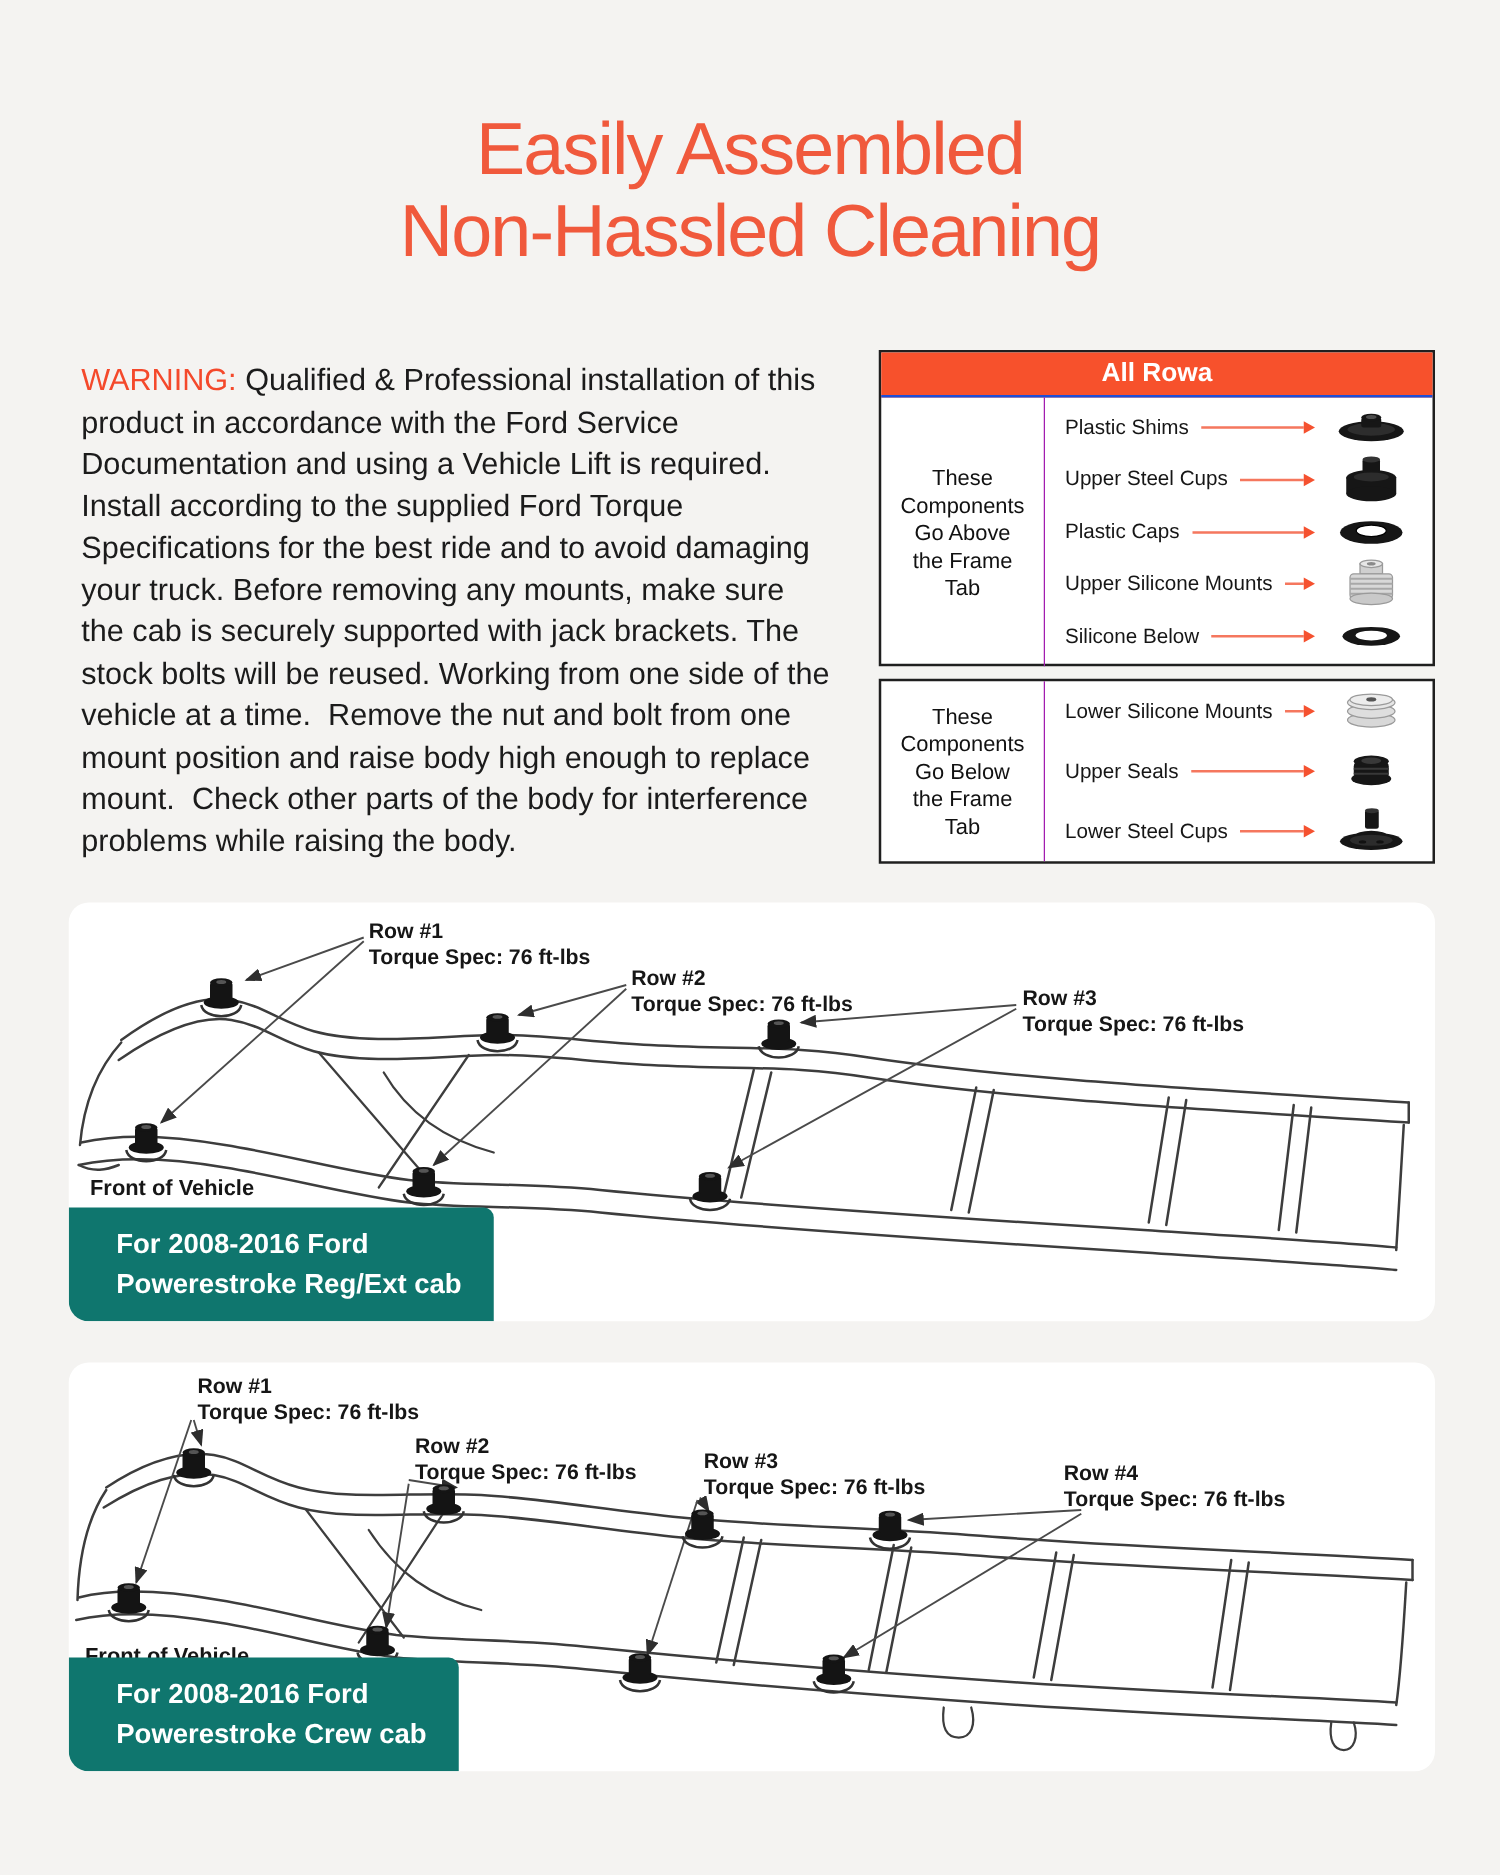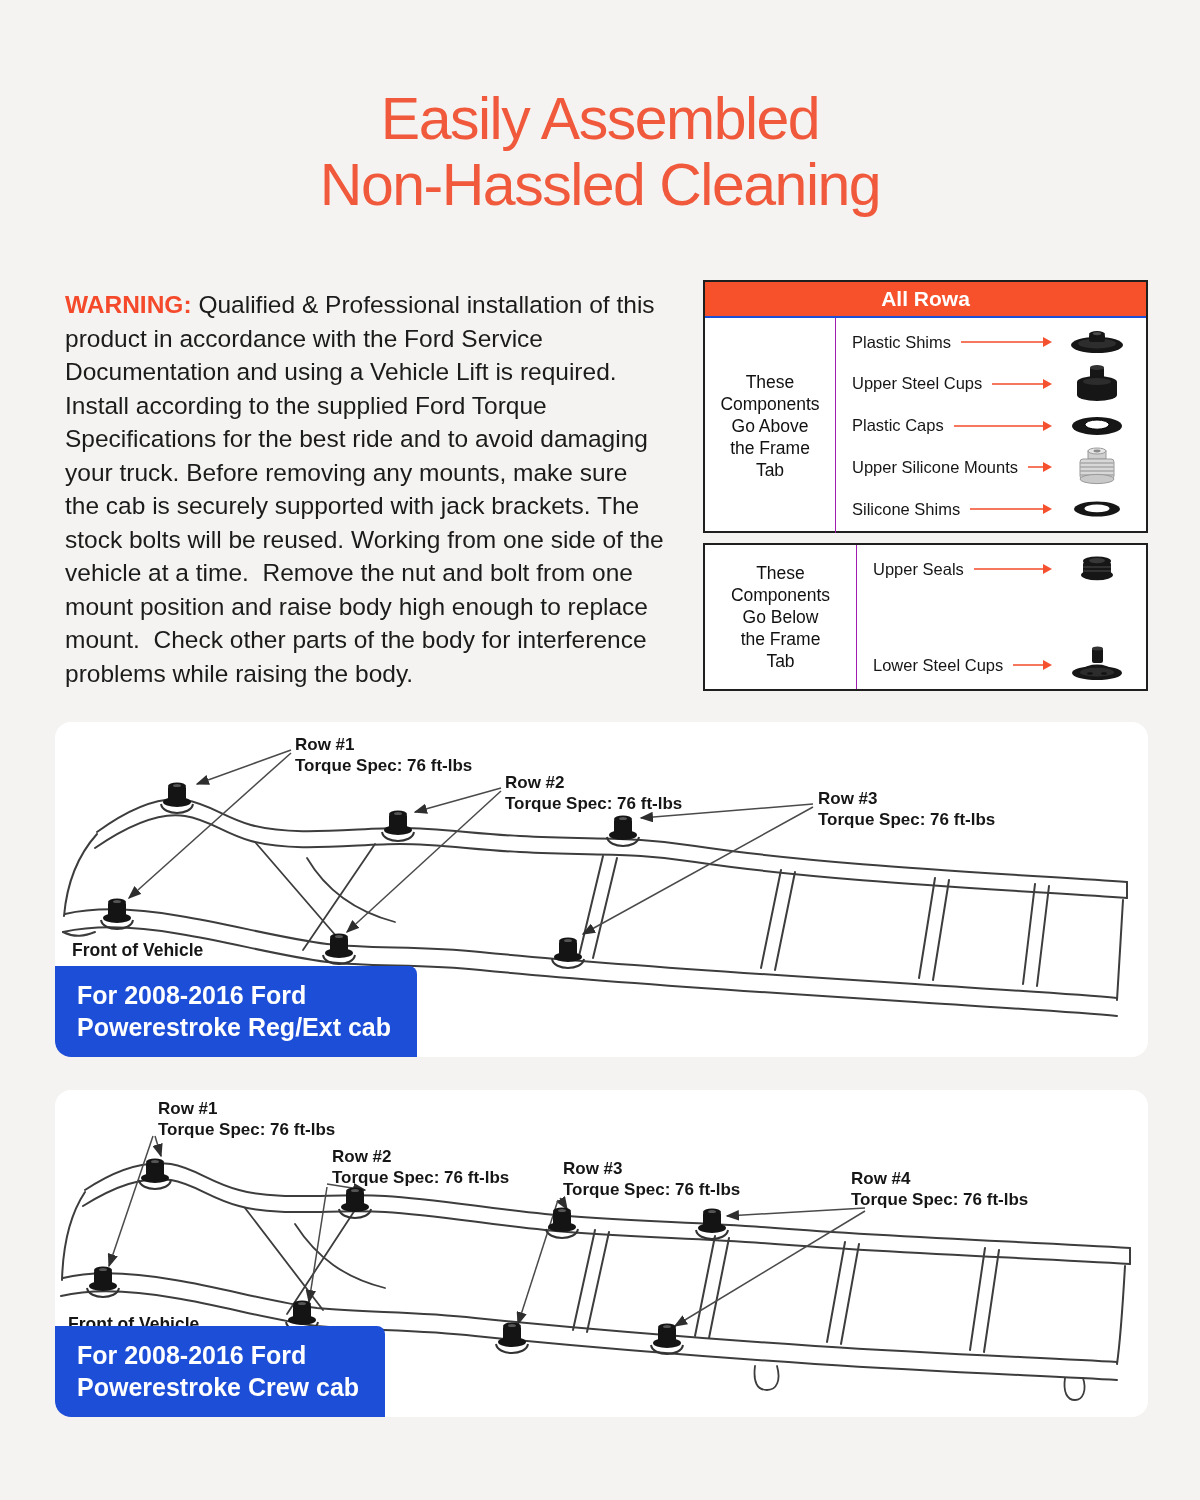--- a/index.html
+++ b/index.html
@@ -15,21 +15,21 @@
     position:absolute;left:0;top:86px;width:1200px;
     text-align:center;font-weight:normal;
     font-size:59px;line-height:66px;letter-spacing:-1.5px;
     color:#f0593c;
   }
   
   .warning{
     position:absolute;left:65px;top:288px;width:600px;
     font-size:24.5px;line-height:33.5px;color:#1b1b1b;
   }
-  .warning .wlabel{color:#f4492b;font-weight:bold;margin-top:35px;}
+  .warning .wlabel{color:#f4492b;font-weight:normal;margin-top:35px;}
   .warning .wtext{white-space:pre-wrap;}
   
   .ctable{
     position:absolute;left:703px;width:445px;
     background:#fff;border:2px solid #1f1f1f;box-sizing:border-box;
   }
   .ctable.top{top:280px;height:253px;}
   .ctable.bottom{top:543px;height:148px;}
   .ctable-header{
     height:34px;background:#f7512c;color:#ffffff;
@@ -56,23 +56,23 @@
     position:absolute;left:55px;width:1093px;background:#ffffff;
     border-radius:16px;overflow:hidden;
   }
   .panel.p1{top:722px;height:335px;}
   .panel.p2{top:1090px;height:327px;}
   .panel svg.art{position:absolute;left:0;top:0;}
   .row-label{position:absolute;font-weight:bold;color:#161616;font-size:17px;line-height:21px;white-space:nowrap;}
   .front-label{position:absolute;font-weight:bold;font-size:17.5px;color:#161616;}
   .badge{
     position:absolute;left:0;bottom:0;
-    background:#1d4ed8;color:#ffffff;font-weight:bold;
-    font-size:25px;line-height:32px;
-    padding:13px 26px 14px 22px;
+    background:#0f766e;color:#ffffff;font-weight:bold;
+    font-size:22px;line-height:32px;
+    padding:13px 26px 14px 38px;
     border-radius:0 8px 0 14px;
   }
 </style>
 </head>
 <body>
 
 <div class="title">
   <div>Easily Assembled</div>
   <div>Non-Hassled Cleaning</div>
 </div>
@@ -153,21 +153,21 @@
             <rect x="22" y="12" width="34" height="20" rx="3" fill="#d8d8d8" stroke="#9a9a9a"></rect>
             <line x1="22" y1="16" x2="56" y2="16" stroke="#a8a8a8" stroke-width="1.5"></line>
             <line x1="22" y1="20" x2="56" y2="20" stroke="#a8a8a8" stroke-width="1.5"></line>
             <line x1="22" y1="24" x2="56" y2="24" stroke="#a8a8a8" stroke-width="1.5"></line>
             <line x1="22" y1="28" x2="56" y2="28" stroke="#a8a8a8" stroke-width="1.5"></line>
             <ellipse cx="39" cy="32" rx="17" ry="4.6" fill="#c9c9c9" stroke="#9a9a9a"></ellipse>
           </svg>
         </span>
       </div>
       <div class="part-row">
-        <span class="part-label">Silicone Shims</span>
+        <span class="part-label">Silicone Below</span>
         <span class="part-arrow">
             <span class="arrow-line"></span>
             <span class="arrow-head"></span>
           </span>
         <span class="part-icon">
           <svg width="78" height="40" viewBox="0 0 78 40">
             <ellipse cx="39" cy="20" rx="23" ry="7.5" fill="#161616"></ellipse>
             <ellipse cx="39" cy="19.4" rx="12.5" ry="3.9" fill="#ffffff"></ellipse>
           </svg>
         </span>
@@ -180,20 +180,36 @@
   <div class="ctable-body">
     <div class="ctable-left">
       <div>These</div>
       <div>Components</div>
       <div>Go Below</div>
       <div>the Frame</div>
       <div>Tab</div>
     </div>
     <div class="ctable-right">
       <div class="part-row">
+        <span class="part-label">Lower Silicone Mounts</span>
+        <span class="part-arrow">
+            <span class="arrow-line"></span>
+            <span class="arrow-head"></span>
+          </span>
+        <span class="part-icon">
+          <svg width="78" height="40" viewBox="0 0 78 40">
+            <ellipse cx="39" cy="27" rx="19" ry="5.6" fill="#d8d8d8" stroke="#9a9a9a"></ellipse>
+            <ellipse cx="39" cy="20" rx="19" ry="5.6" fill="#dedede" stroke="#9a9a9a"></ellipse>
+            <ellipse cx="39" cy="13" rx="19" ry="5.6" fill="#e6e6e6" stroke="#9a9a9a"></ellipse>
+            <ellipse cx="39" cy="10.8" rx="17" ry="4.6" fill="#ececec" stroke="#9a9a9a"></ellipse>
+            <ellipse cx="39" cy="10.5" rx="4" ry="1.7" fill="#555"></ellipse>
+          </svg>
+        </span>
+      </div>
+      <div class="part-row">
         <span class="part-label">Upper Seals</span>
         <span class="part-arrow">
             <span class="arrow-line"></span>
             <span class="arrow-head"></span>
           </span>
         <span class="part-icon">
           <svg width="78" height="40" viewBox="0 0 78 40">
             <rect x="25" y="12" width="28" height="14" rx="4" fill="#161616"></rect>
             <ellipse cx="39" cy="12" rx="14" ry="4.6" fill="#161616"></ellipse>
             <ellipse cx="39" cy="11.6" rx="8" ry="2.6" fill="#383838"></ellipse>

